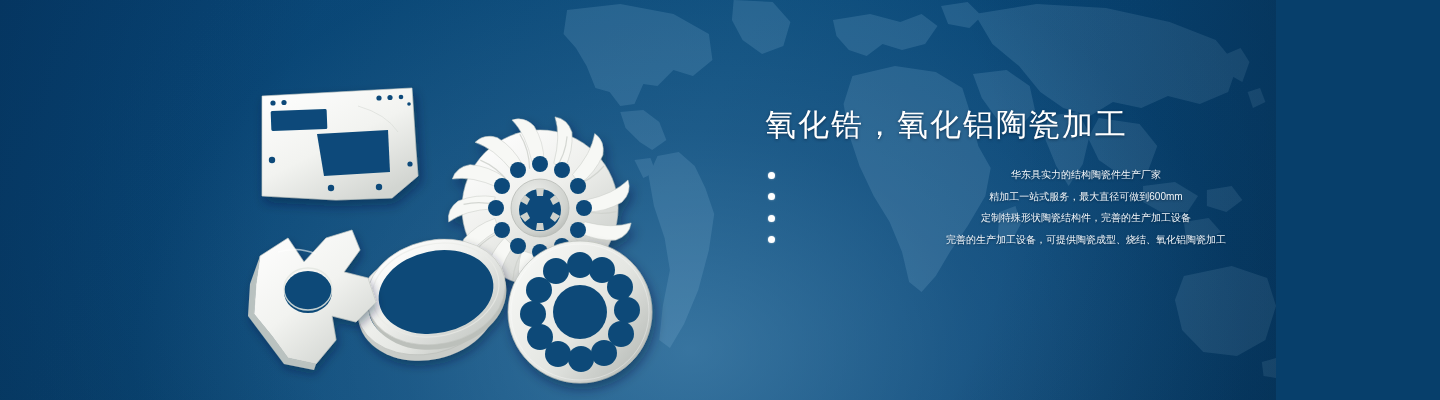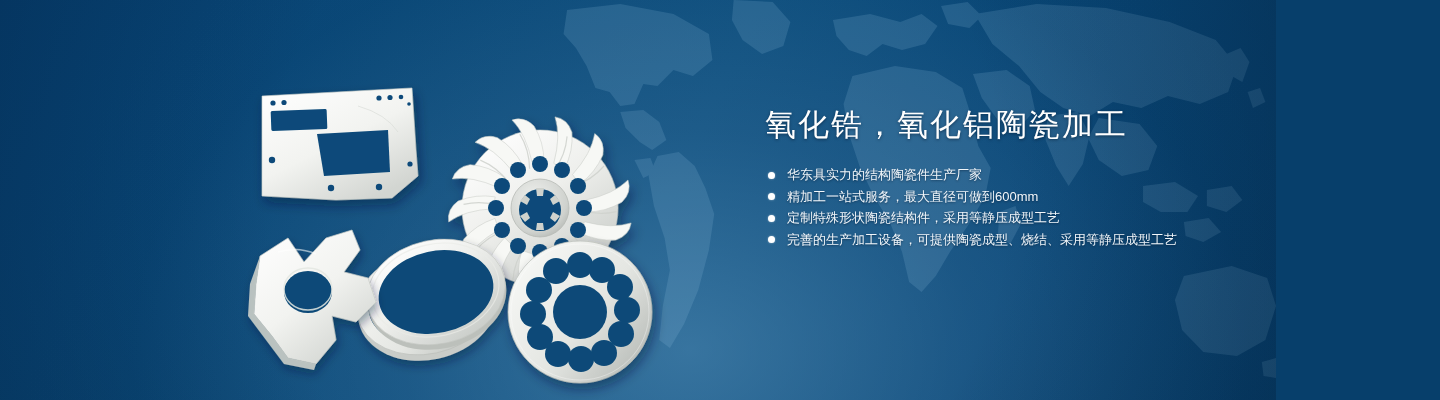--- a/index.html
+++ b/index.html
@@ -44,25 +44,26 @@
     letter-spacing:2px;
     font-weight:400;
     text-shadow:0 1px 3px rgba(0,20,40,0.55);
     margin:0 0 18px 0;
     white-space:nowrap;
   }
   .bullets{list-style:none;margin:0;padding:0;}
   .bullets li{
     position:relative;
     color:#f2f7fb;
-    font-size:13px;
+    font-size:10px;
     line-height:21.5px;
     padding-left:22px;
     white-space:nowrap;
     text-shadow:0 1px 2px rgba(0,20,40,0.5);
+    text-align:center;
   }
   .bullets li .dot{
     position:absolute;
     left:3px;top:7.5px;
     width:7px;height:7px;
     border-radius:50%;
     background:#ffffff;
     box-shadow:0 0 2px rgba(255,255,255,0.55);
   }
   
@@ -321,22 +322,22 @@
       <li>
         <span class="dot"></span>
         <span>华东具实力的结构陶瓷件生产厂家</span>
       </li>
       <li>
         <span class="dot"></span>
         <span>精加工一站式服务，最大直径可做到600mm</span>
       </li>
       <li>
         <span class="dot"></span>
-        <span>定制特殊形状陶瓷结构件，采用等静压成型工艺</span>
+        <span>定制特殊形状陶瓷结构件，完善的生产加工设备</span>
       </li>
       <li>
         <span class="dot"></span>
-        <span>完善的生产加工设备，可提供陶瓷成型、烧结、采用等静压成型工艺</span>
+        <span>完善的生产加工设备，可提供陶瓷成型、烧结、氧化铝陶瓷加工</span>
       </li>
     </ul>
   </div>
 
 </div>
 
 </body></html>

